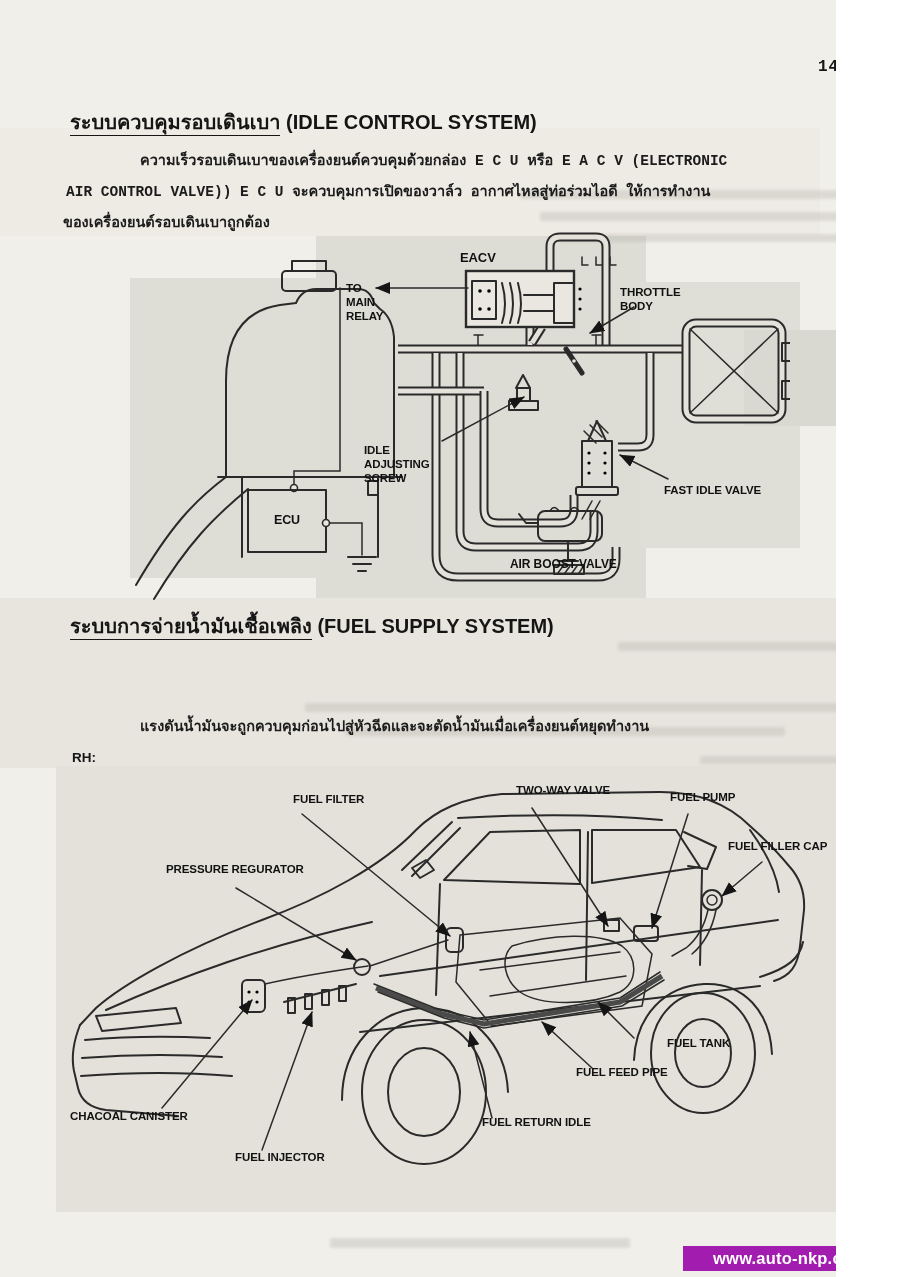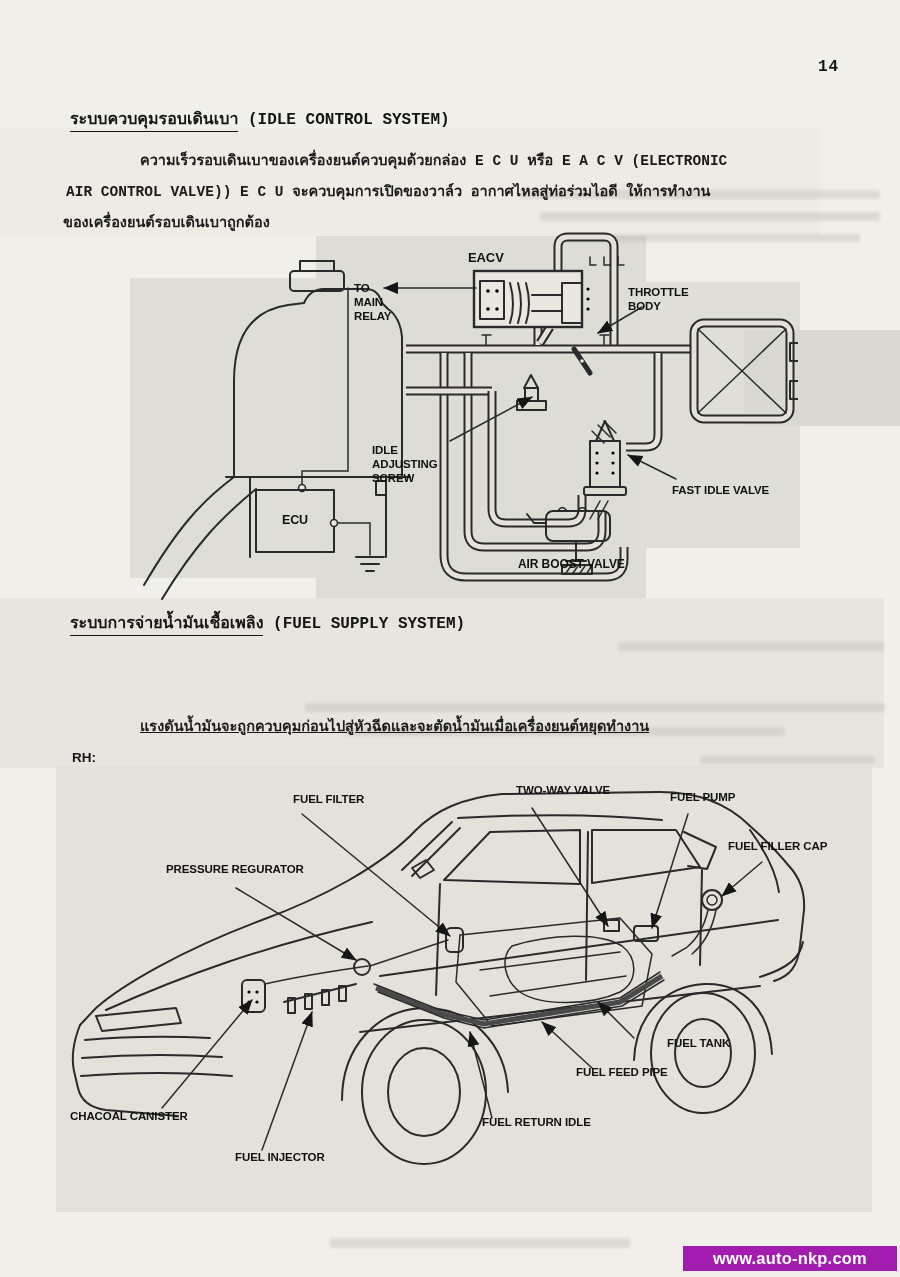--- a/index.html
+++ b/index.html
@@ -1,23 +1,23 @@
 <!DOCTYPE html>
 <html><head>
 <meta charset="utf-8">
 <style>
   html,body{margin:0;padding:0;}
-  .page{position:relative;width:900px;height:1277px;background:#f1efe9;overflow:hidden;
+  .page{position:relative;width:836px;height:1277px;background:#f1efe9;overflow:hidden;
         font-family:"Liberation Sans","DejaVu Sans",sans-serif;color:#151515;}
   .patch{position:absolute;pointer-events:none;}
   .ghost{position:absolute;background:#b9b8b0;opacity:.38;filter:blur(1.6px);border-radius:2px;pointer-events:none;}
   .pageno{position:absolute;left:818px;top:58px;font-family:"Liberation Mono","DejaVu Sans Mono",monospace;
           font-size:16px;font-weight:700;letter-spacing:1px;}
-  .heading{position:absolute;font-family:Liberation Mono, monospace;
-           font-size:16px;font-weight:700;white-space:nowrap;}
+  .heading{position:absolute;font-family:Liberation Sans, sans-serif;
+           font-size:20px;font-weight:700;white-space:nowrap;}
   .heading .th{border-bottom:1.6px solid #151515;padding-bottom:2px;}
   .bodyline{position:absolute;font-family:"Liberation Mono","DejaVu Sans Mono",monospace;
             font-size:14.5px;font-weight:600;white-space:nowrap;color:#1b1b1b;text-align:center;}
   .rh{position:absolute;left:72px;top:750px;font-size:13.5px;font-weight:700;}
   .diagram{position:absolute;}
   .diagram svg{position:absolute;left:0;top:0;}
   .dlabel{position:absolute;font-size:11.5px;font-weight:700;line-height:14px;
           white-space:pre-line;letter-spacing:-0.1px;color:#111;}
   .banner{position:absolute;left:683px;top:1246px;width:214px;height:25px;
           display:flex;align-items:center;justify-content:center;}
@@ -52,21 +52,21 @@
 
   <div class="pageno">14</div>
 
   <div class="heading" style="left:70px;top:106px;">
     <span class="th">ระบบควบคุมรอบเดินเบา</span><span> (IDLE CONTROL SYSTEM)</span>
   </div>
   <div class="bodyline" style="left:140px;top:148px;">ความเร็วรอบเดินเบาของเครื่องยนต์ควบคุมด้วยกล่อง  E C U  หรือ E A C V  (ELECTRONIC</div>
   <div class="bodyline" style="left:66px;top:179px;">AIR CONTROL VALVE))  E C U   จะควบคุมการเปิดของวาล์ว  อากาศไหลสู่ท่อร่วมไอดี ให้การทำงาน</div>
   <div class="bodyline" style="left:63px;top:210px;">ของเครื่องยนต์รอบเดินเบาถูกต้อง</div>
 
-  <div class="diagram" style="left:138px;top:225px;width:660px;height:375px;text-decoration:underline;">
+  <div class="diagram" style="left:130px;top:225px;width:660px;height:375px;text-decoration:underline;">
     <svg width="660" height="375" viewBox="0 0 660 375">
       <defs>
         <marker id="ar" markerWidth="11" markerHeight="9" refX="9.5" refY="4" orient="auto">
           <path d="M0,0 L10,4 L0,8 z" fill="#151515"></path>
         </marker>
       </defs>
 
       <path class="ln" d="M 96,156 Q 96,88 150,80 L 166,78 Q 172,64 186,64 L 228,64 Q 240,64 244,78 L 250,84 Q 262,92 264,112 L 264,156"></path>
       <path class="ln" d="M 96,156 L 96,252 M 264,156 L 264,252 M 88,252 H 272"></path>
       <path class="ln" d="M 112,252 V 332 M 248,252 V 332"></path>
@@ -164,21 +164,21 @@
 ADJUSTING
 SCREW</div>
     <div class="dlabel" style="left:534px;top:258px;">FAST IDLE VALVE</div>
     <div class="dlabel" style="left:118px;top:288px;width:78px;text-align:center;font-size:12.5px;">ECU</div>
     <div class="dlabel" style="left:380px;top:332px;font-size:12px;">AIR BOOST VALVE</div>
   </div>
 
   <div class="heading" style="left:70px;top:610px;">
     <span class="th">ระบบการจ่ายน้ำมันเชื้อเพลิง</span><span> (FUEL SUPPLY SYSTEM)</span>
   </div>
-  <div class="bodyline" style="left:140px;top:714px;text-decoration:underline;">แรงดันน้ำมันจะถูกควบคุมก่อนไปสู่หัวฉีดและจะตัดน้ำมันเมื่อเครื่องยนต์หยุดทำงาน</div>
+  <div class="bodyline" style="left:140px;top:714px;">แรงดันน้ำมันจะถูกควบคุมก่อนไปสู่หัวฉีดและจะตัดน้ำมันเมื่อเครื่องยนต์หยุดทำงาน</div>
   <div class="rh">RH:</div>
 
   <div class="diagram" style="left:60px;top:770px;width:780px;height:440px;">
     <svg width="780" height="440" viewBox="0 0 780 440">
       <defs>
         <marker id="ar2" markerWidth="11" markerHeight="9" refX="9.5" refY="4" orient="auto">
           <path d="M0,0 L10,4 L0,8 z" fill="#151515"></path>
         </marker>
       </defs>
 

